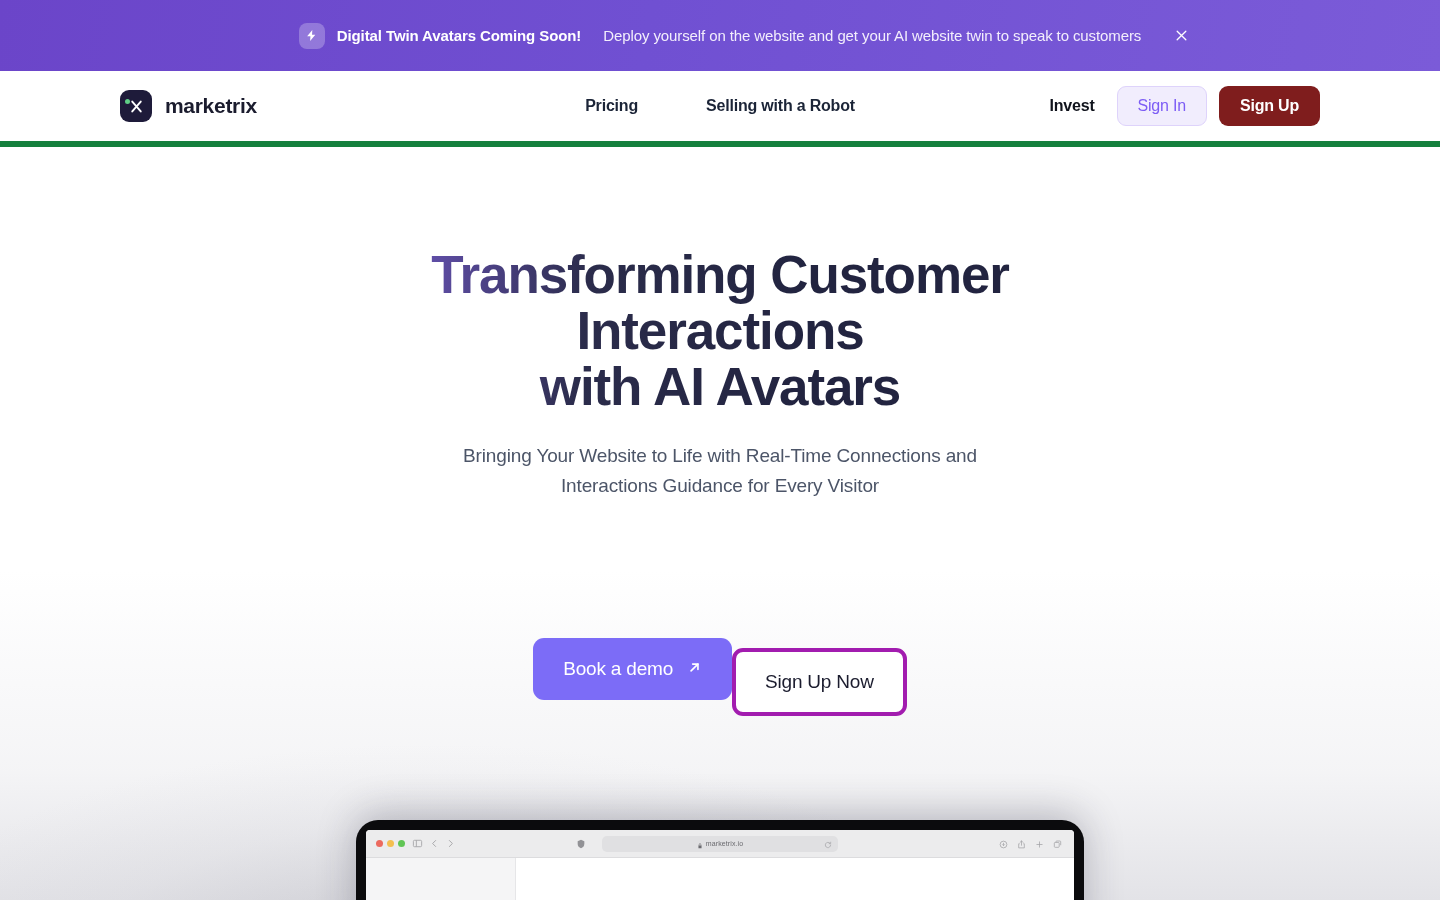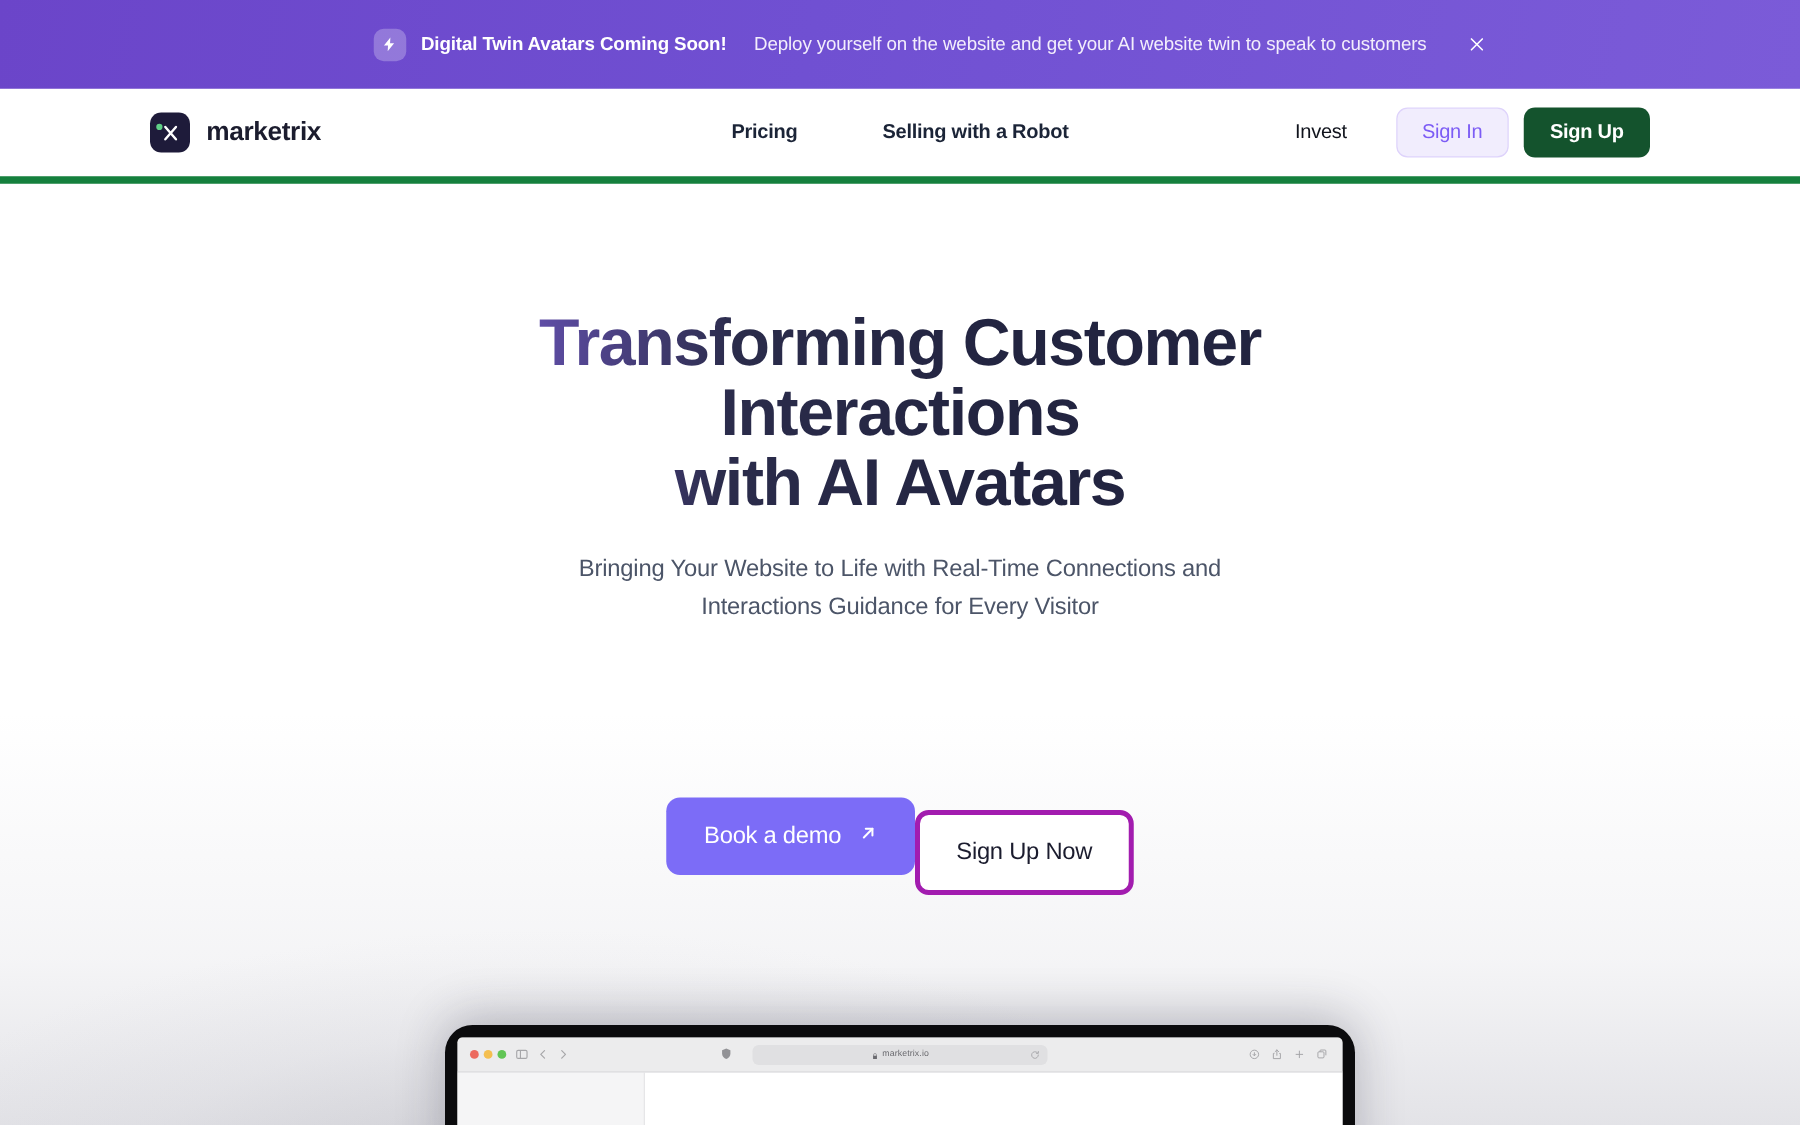--- a/index.html
+++ b/index.html
@@ -149,42 +149,42 @@
 
   .nav-actions {
     position: absolute;
     right: 120px;
     display: flex;
     align-items: center;
     gap: 12px;
   }
   .nav-invest {
     font-size: 16px;
-    font-weight: 400;
+    font-weight: 700;
     color: #10131c;
     letter-spacing: -0.2px;
     cursor: pointer;
     text-decoration: none;
-    margin-right: 27px;
+    margin-right: 10px;
     text-align: right;
   }
   .btn-signin {
     background: #f1edfd;
     color: #7c5cf5;
     border: 1px solid #ded3fb;
     border-radius: 9px;
     font-size: 16px;
     font-weight: 500;
     padding: 10px 20px;
     cursor: pointer;
     font-family: inherit;
     letter-spacing: -0.2px;
   }
   .btn-signup {
-    background: #14532d;
+    background: #7f1d1d;
     color: #ffffff;
     border: none;
     border-radius: 9px;
     font-size: 16px;
     font-weight: 600;
     padding: 11px 21px;
     cursor: pointer;
     font-family: inherit;
     letter-spacing: -0.2px;
   }

